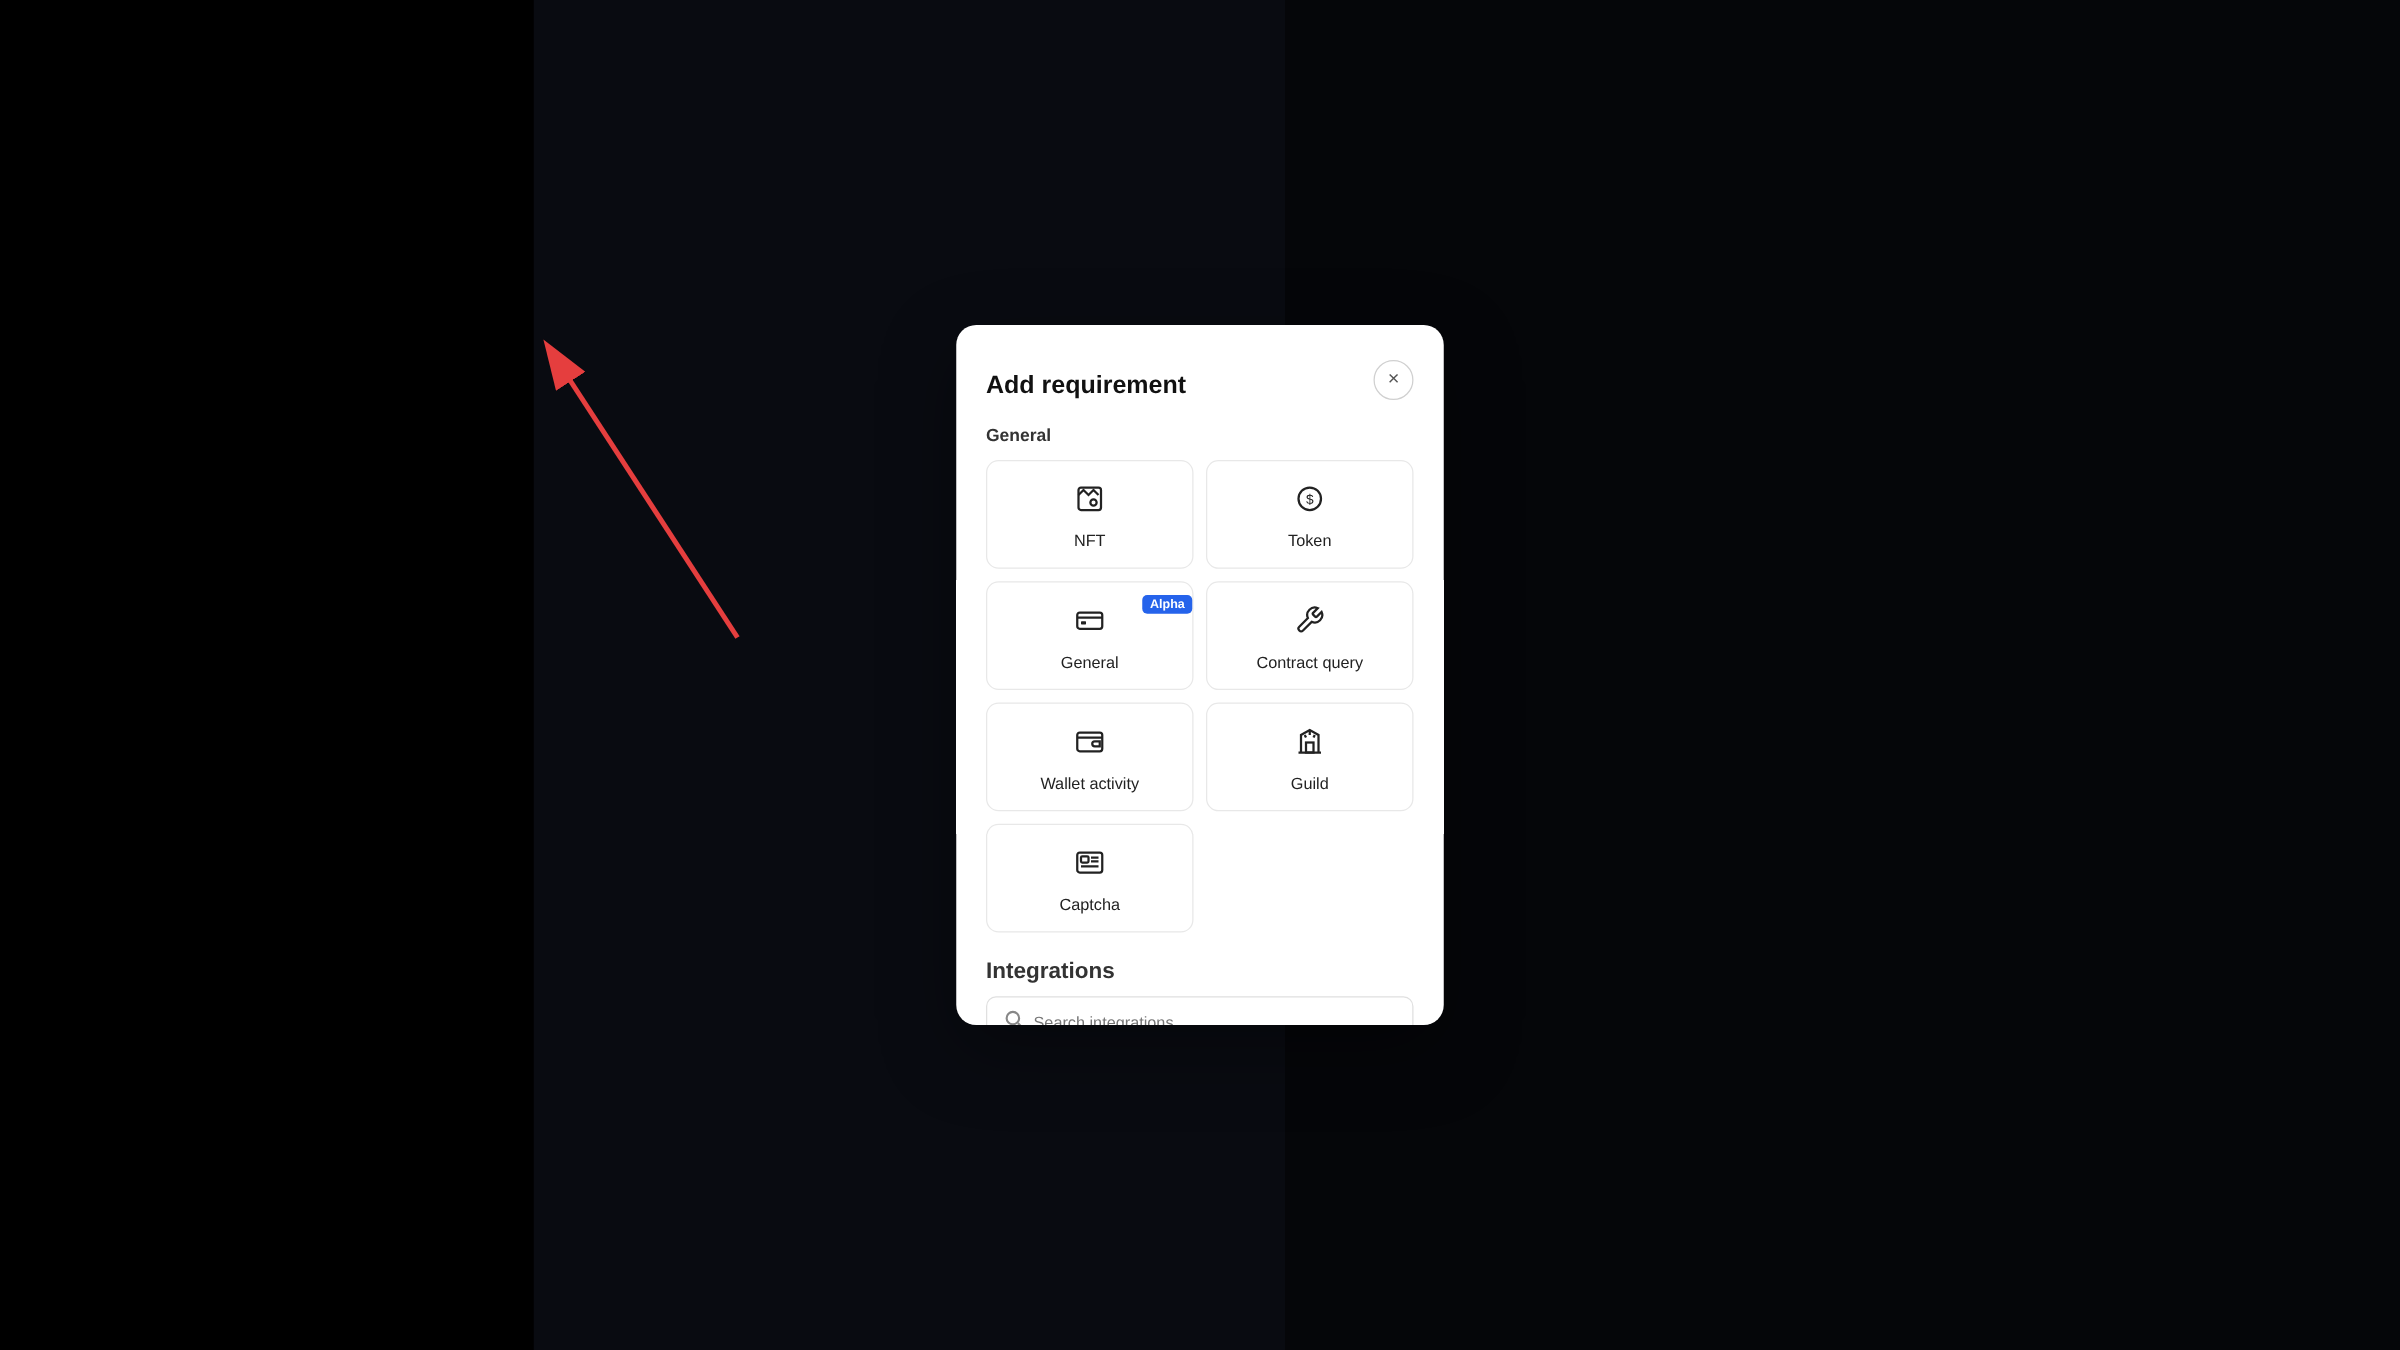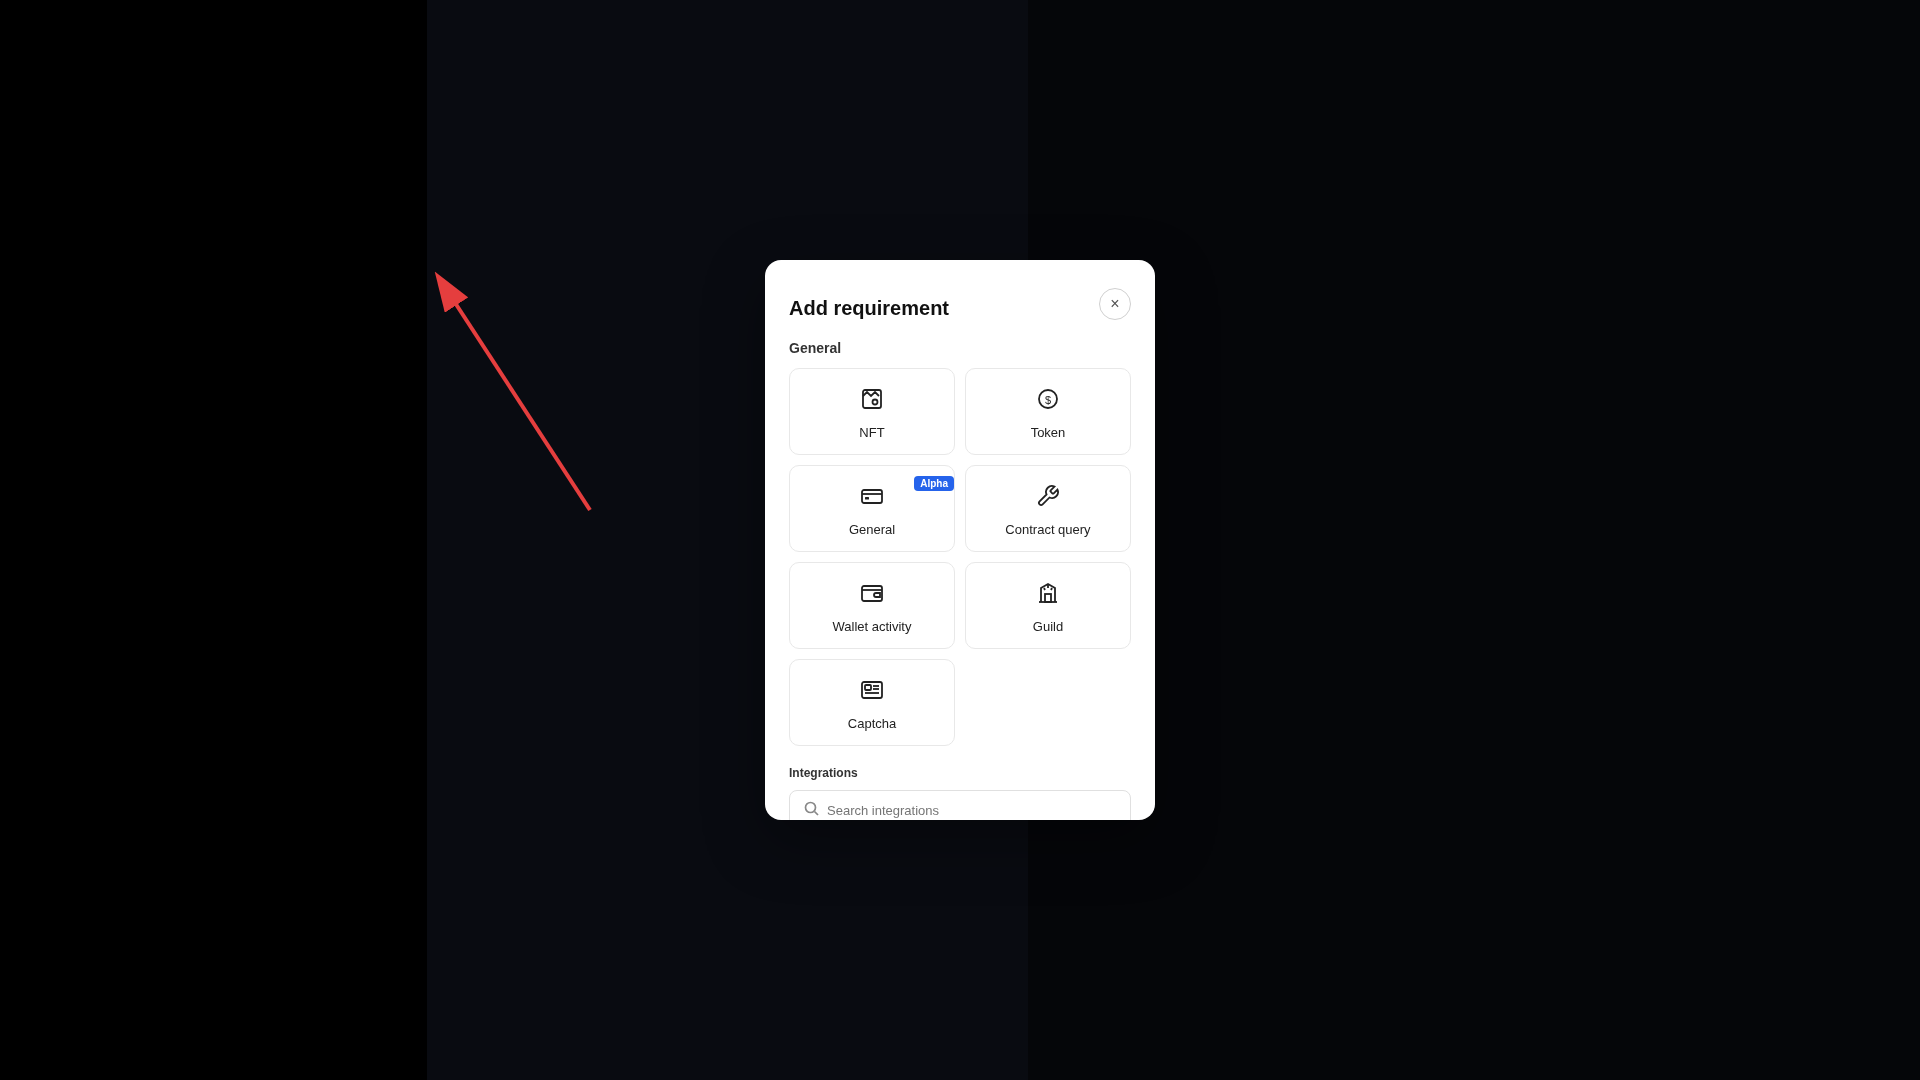--- a/index.html
+++ b/index.html
@@ -137,21 +137,21 @@
       right: 0;
       background: #2563eb;
       color: #fff;
       font-size: 10px;
       font-weight: 700;
       padding: 2px 6px;
       border-radius: 4px;
     }
 
     .integrations-label {
-      font-size: 12px;
+      font-size: 18px;
       font-weight: 600;
       color: #333;
       margin-bottom: 10px;
     }
 
     .search-box {
       display: flex;
       align-items: center;
       border: 1.5px solid #e0e0e0;
       border-radius: 8px;

